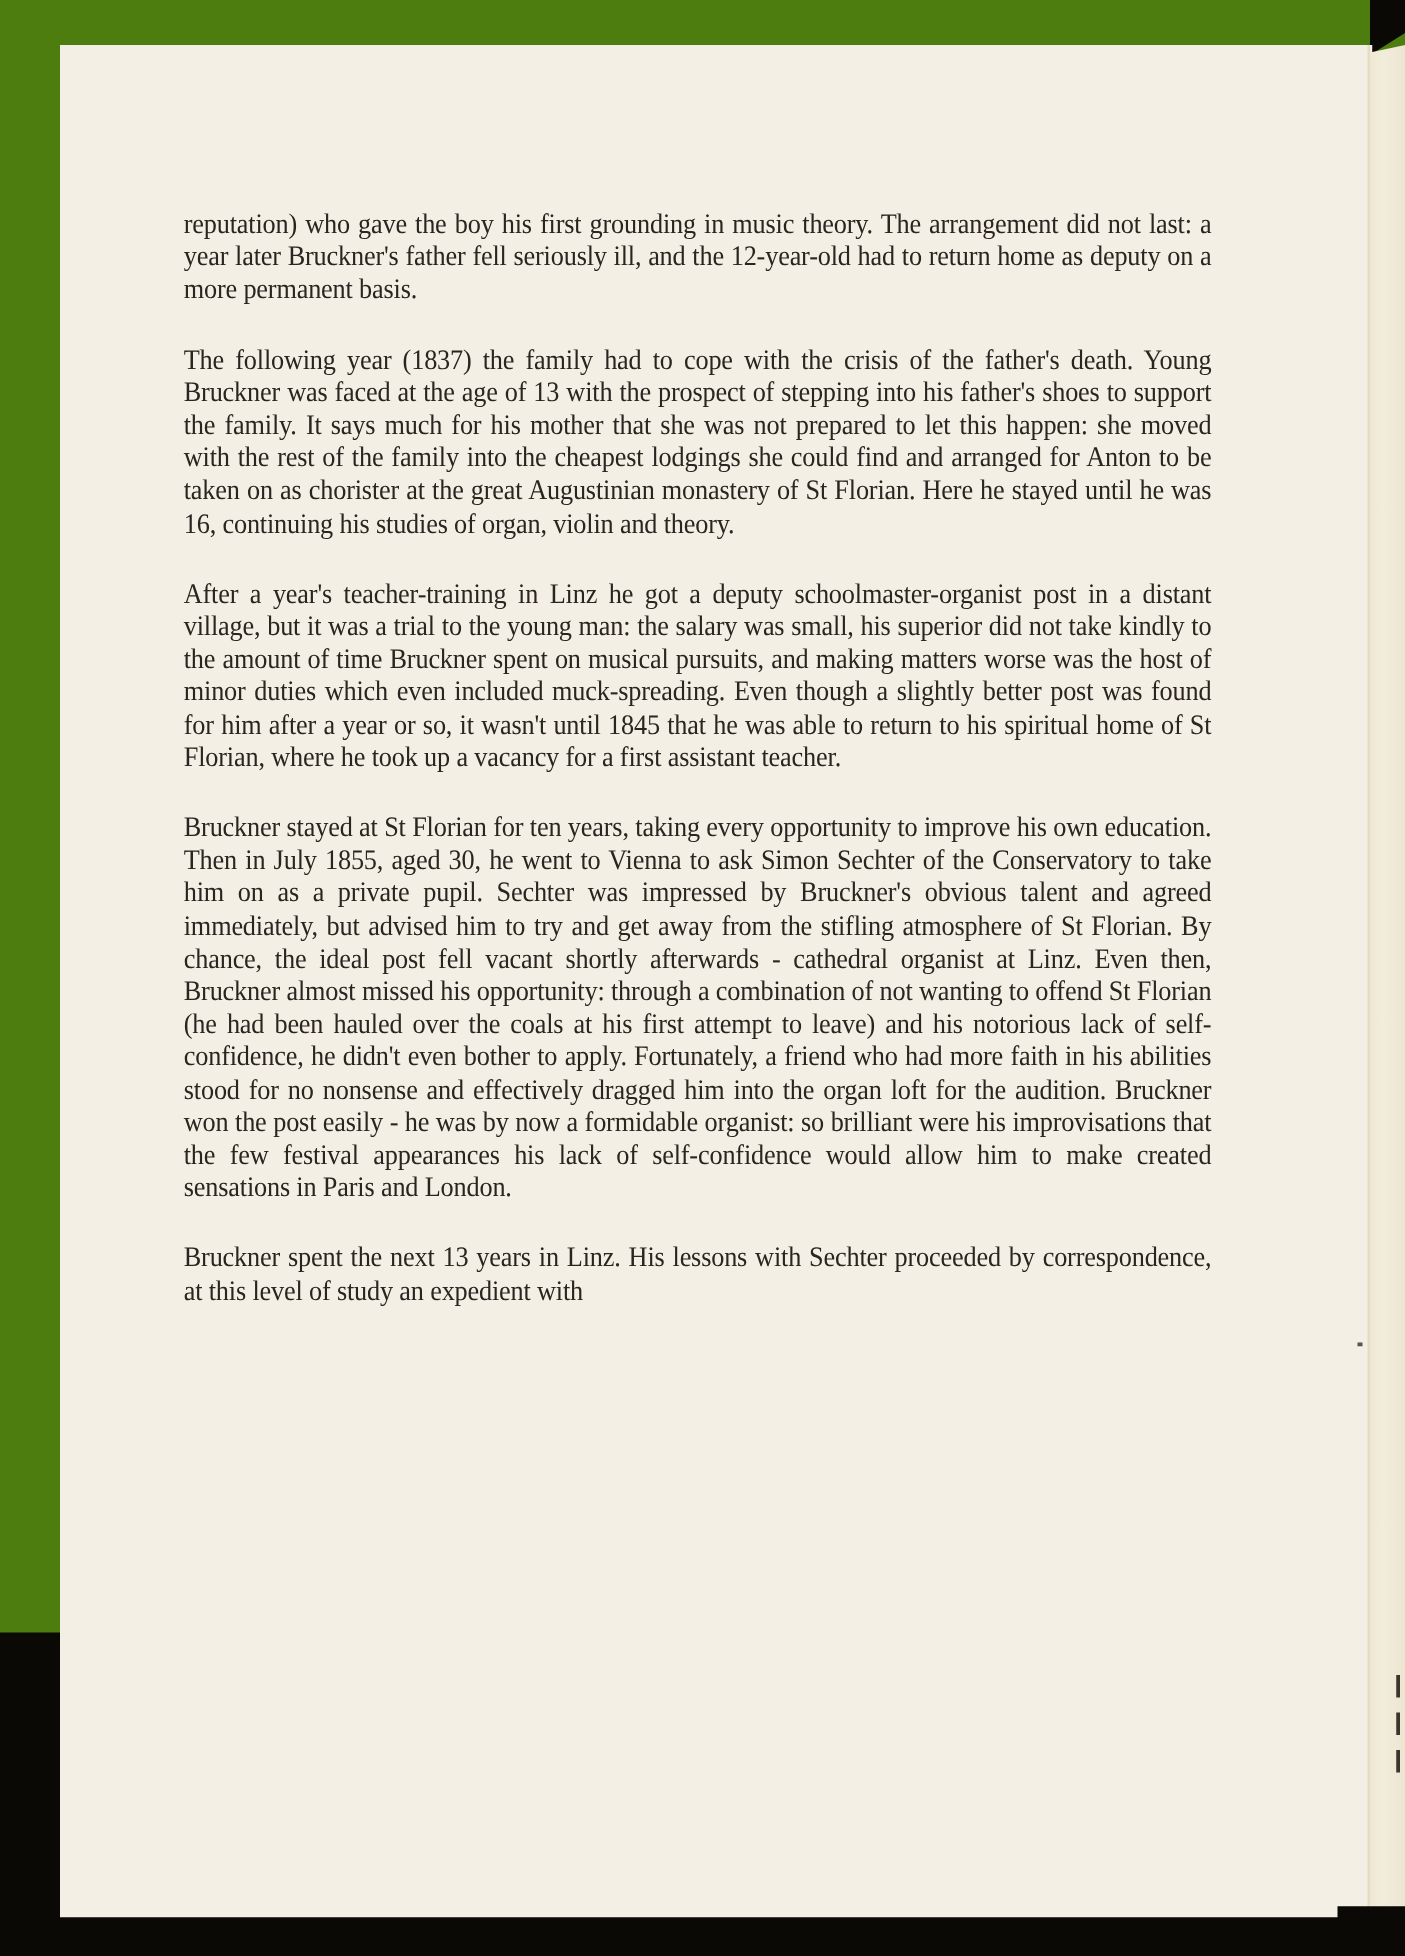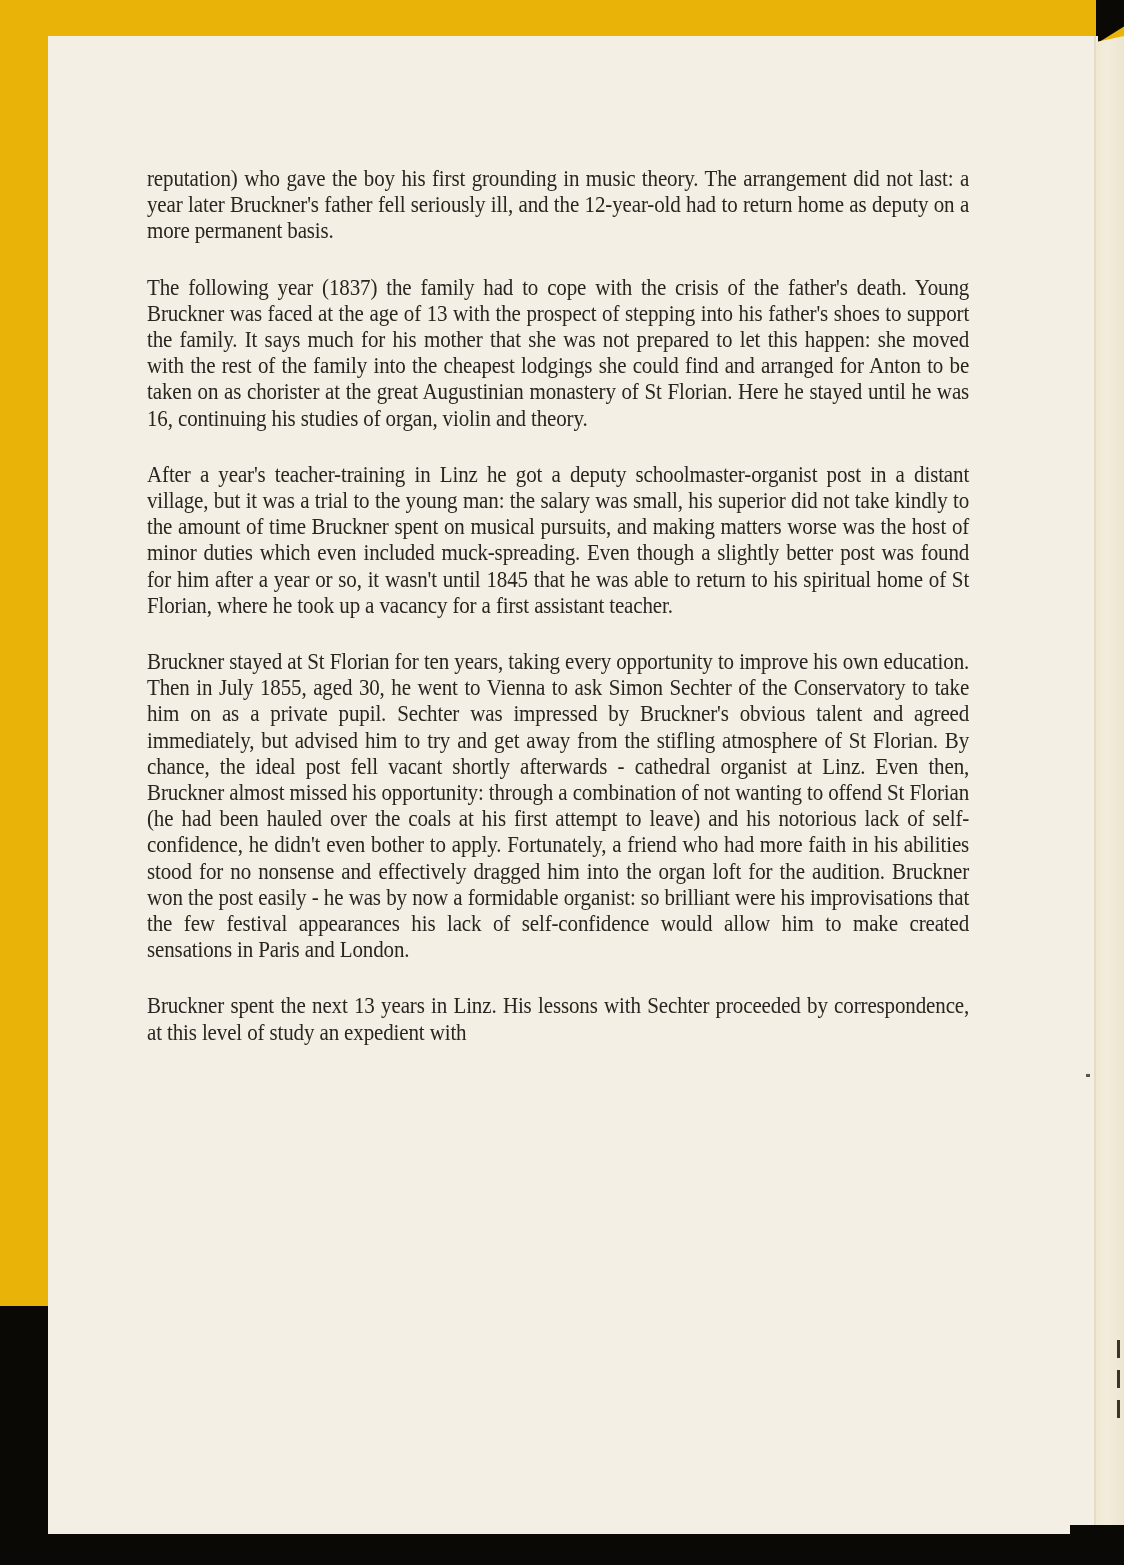--- a/index.html
+++ b/index.html
@@ -7,21 +7,21 @@
       padding: 0;
       width: 1124px;
       height: 1565px;
       overflow: hidden;
       background: #0b0906;
     }
     .scan {
       position: relative;
       width: 1124px;
       height: 1306px;
-      background: #eab308;
+      background: #4d7c0f;
     }
     .page {
       position: absolute;
       left: 48px;
       top: 36px;
       width: 1050px;
       height: 1498px;
       background: #f3efe4;
       clip-path: polygon(0 0, 100% 0, 100% 100%, 0 100%);
     }

